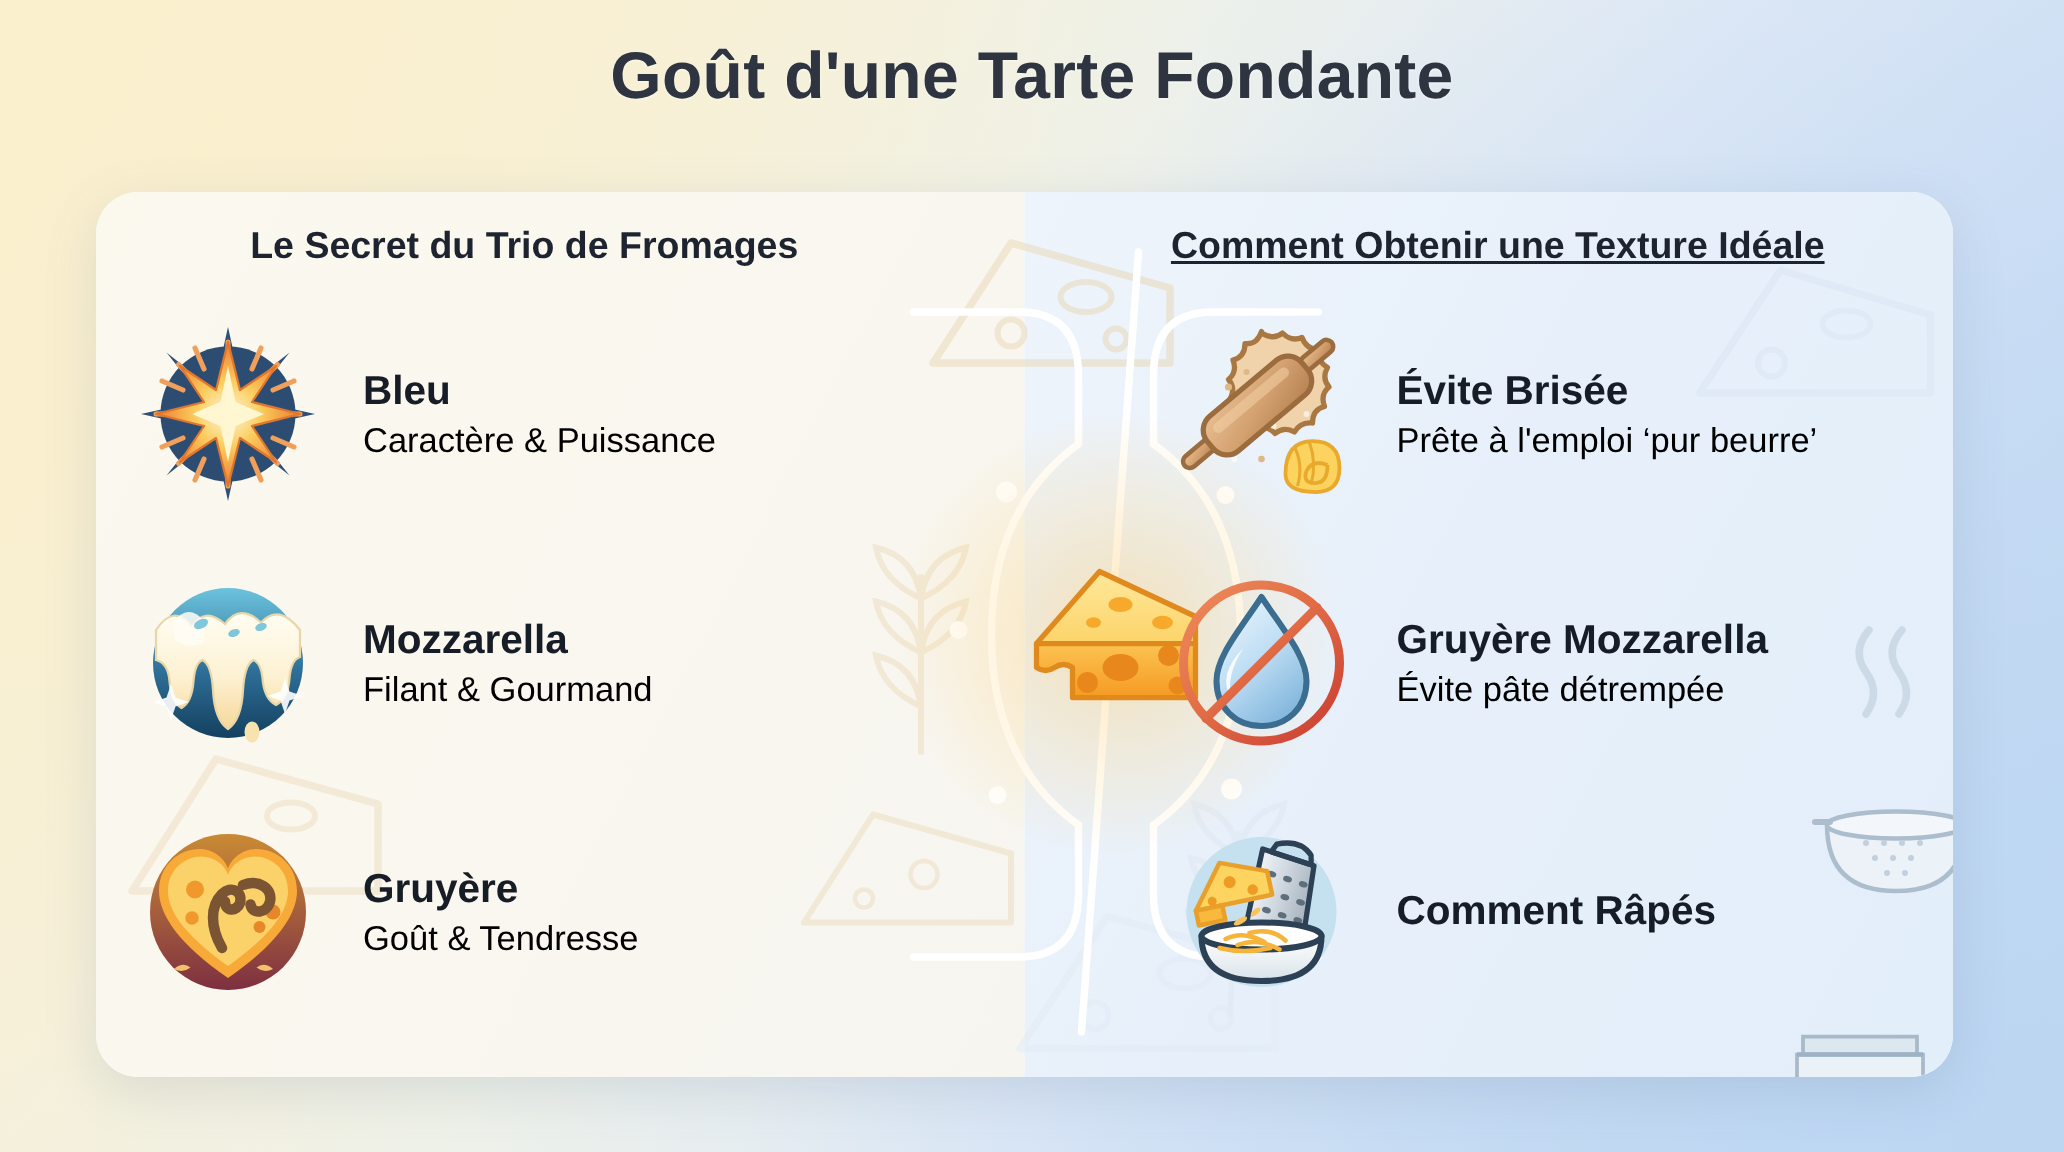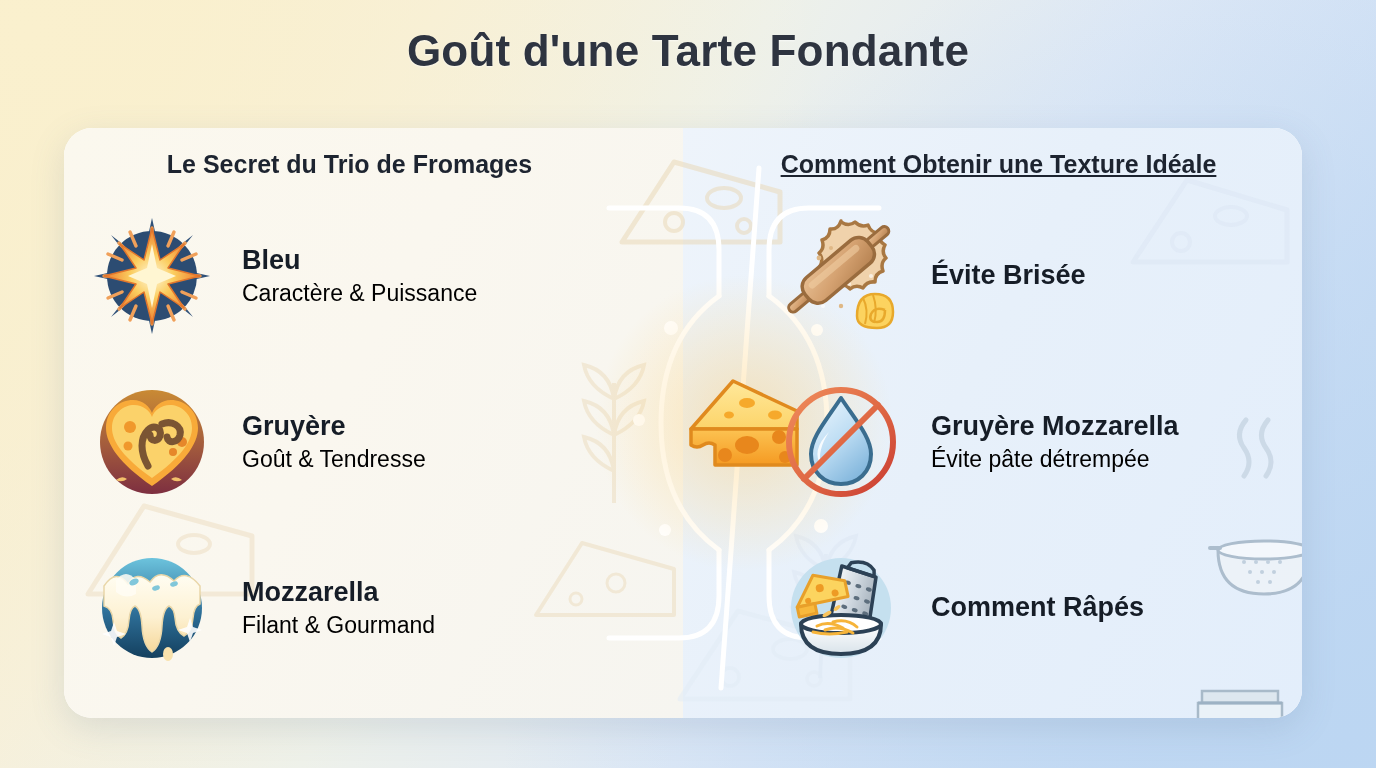--- a/index.html
+++ b/index.html
@@ -270,20 +270,56 @@
           <div class="item-text">
             <div class="item-title">Bleu</div>
             <div class="item-sub">Caractère &amp; Puissance</div>
           </div>
         </div>
 
         <div class="item">
           <div class="item-icon">
             <svg width="124" height="124" viewBox="0 0 124 124">
               <defs>
+                <linearGradient id="blueDisc" x1="0" y1="0" x2="0" y2="1">
+                  <stop offset="0%" stop-color="#6cc3dd"></stop>
+                  <stop offset="55%" stop-color="#2e6f98"></stop>
+                  <stop offset="100%" stop-color="#14405f"></stop>
+                </linearGradient>
+                <linearGradient id="meltG" x1="0" y1="0" x2="0" y2="1">
+                  <stop offset="0%" stop-color="#fffdf2"></stop>
+                  <stop offset="55%" stop-color="#fdf1d2"></stop>
+                  <stop offset="100%" stop-color="#f6d89b"></stop>
+                </linearGradient>
+              </defs>
+              <circle cx="62" cy="62" r="50" fill="url(#blueDisc)"></circle>
+              <path d="M14 40 q12 -18 24 -2 q8 -14 22 -2 q10 -14 24 -1 q12 -13 26 5 l0 18 q-6 2 -7 14 q-1 14 -9 18 q-8 -4 -9 -18 q-1 -10 -6 -12 q-6 3 -7 20 q-1 20 -10 26 q-9 -6 -10 -26 q-1 -17 -7 -20 q-5 2 -6 14 q-1 14 -8 18 q-7 -4 -8 -18 q-1 -12 -9 -14 Z" fill="url(#meltG)" stroke="#e9d6a8" stroke-width="1.5"></path>
+              <path d="M26 34 q10 -12 20 0 l0 14 q-10 6 -20 -2 Z" fill="#fffdf5" opacity="0.85"></path>
+              <ellipse cx="78" cy="108" rx="5" ry="7" fill="#f8e2ad"></ellipse>
+              <g fill="#ffffff" opacity="0.9">
+                <path d="M24 76 l3 9 l9 3 l-9 3 l-3 9 l-3 -9 l-9 -3 l9 -3 Z"></path>
+                <path d="M100 72 l3 9 l9 3 l-9 3 l-3 9 l-3 -9 l-9 -3 l9 -3 Z"></path>
+              </g>
+              <g fill="#57b6d4" opacity="0.75">
+                <ellipse cx="44" cy="36" rx="5" ry="3" transform="rotate(-25 44 36)"></ellipse>
+                <ellipse cx="66" cy="42" rx="4" ry="2.5" transform="rotate(-20 66 42)"></ellipse>
+                <ellipse cx="84" cy="38" rx="4" ry="2.5" transform="rotate(-20 84 38)"></ellipse>
+              </g>
+            </svg>
+          </div>
+          <div class="item-text">
+            <div class="item-title">Mozzarella</div>
+            <div class="item-sub">Filant &amp; Gourmand</div>
+          </div>
+        </div>
+
+        <div class="item">
+          <div class="item-icon">
+            <svg width="124" height="124" viewBox="0 0 124 124">
+              <defs>
                 <linearGradient id="discG" x1="0" y1="0" x2="0" y2="1">
                   <stop offset="0%" stop-color="#c98a34"></stop>
                   <stop offset="55%" stop-color="#a25a3d"></stop>
                   <stop offset="100%" stop-color="#7d2f40"></stop>
                 </linearGradient>
                 <linearGradient id="heartG" x1="0" y1="0" x2="0" y2="1">
                   <stop offset="0%" stop-color="#ffe290"></stop>
                   <stop offset="60%" stop-color="#fcc košt"></stop>
                   <stop offset="60%" stop-color="#fbc košt"></stop>
                   <stop offset="100%" stop-color="#f29a2e"></stop>
@@ -298,56 +334,20 @@
               <circle cx="92" cy="62" r="5" fill="#e6872a"></circle>
               <path d="M58 86 C 50 72 50 58 58 50 C 64 44 72 48 70 56 C 68 62 60 62 60 55" fill="none" stroke="#7b5533" stroke-width="7" stroke-linecap="round"></path>
               <path d="M72 44 C 82 40 92 46 90 55 C 88 63 78 64 77 57" fill="none" stroke="#7b5533" stroke-width="7" stroke-linecap="round"></path>
               <path d="M26 100 q6 -5 11 -1 q-5 4 -11 1 Z" fill="#f3c06b"></path>
               <path d="M92 100 q-6 -5 -11 -1 q5 4 11 1 Z" fill="#f3c06b"></path>
             </svg>
           </div>
           <div class="item-text">
             <div class="item-title">Gruyère</div>
             <div class="item-sub">Goût &amp; Tendresse</div>
-          </div>
-        </div>
-
-        <div class="item">
-          <div class="item-icon">
-            <svg width="124" height="124" viewBox="0 0 124 124">
-              <defs>
-                <linearGradient id="blueDisc" x1="0" y1="0" x2="0" y2="1">
-                  <stop offset="0%" stop-color="#6cc3dd"></stop>
-                  <stop offset="55%" stop-color="#2e6f98"></stop>
-                  <stop offset="100%" stop-color="#14405f"></stop>
-                </linearGradient>
-                <linearGradient id="meltG" x1="0" y1="0" x2="0" y2="1">
-                  <stop offset="0%" stop-color="#fffdf2"></stop>
-                  <stop offset="55%" stop-color="#fdf1d2"></stop>
-                  <stop offset="100%" stop-color="#f6d89b"></stop>
-                </linearGradient>
-              </defs>
-              <circle cx="62" cy="62" r="50" fill="url(#blueDisc)"></circle>
-              <path d="M14 40 q12 -18 24 -2 q8 -14 22 -2 q10 -14 24 -1 q12 -13 26 5 l0 18 q-6 2 -7 14 q-1 14 -9 18 q-8 -4 -9 -18 q-1 -10 -6 -12 q-6 3 -7 20 q-1 20 -10 26 q-9 -6 -10 -26 q-1 -17 -7 -20 q-5 2 -6 14 q-1 14 -8 18 q-7 -4 -8 -18 q-1 -12 -9 -14 Z" fill="url(#meltG)" stroke="#e9d6a8" stroke-width="1.5"></path>
-              <path d="M26 34 q10 -12 20 0 l0 14 q-10 6 -20 -2 Z" fill="#fffdf5" opacity="0.85"></path>
-              <ellipse cx="78" cy="108" rx="5" ry="7" fill="#f8e2ad"></ellipse>
-              <g fill="#ffffff" opacity="0.9">
-                <path d="M24 76 l3 9 l9 3 l-9 3 l-3 9 l-3 -9 l-9 -3 l9 -3 Z"></path>
-                <path d="M100 72 l3 9 l9 3 l-9 3 l-3 9 l-3 -9 l-9 -3 l9 -3 Z"></path>
-              </g>
-              <g fill="#57b6d4" opacity="0.75">
-                <ellipse cx="44" cy="36" rx="5" ry="3" transform="rotate(-25 44 36)"></ellipse>
-                <ellipse cx="66" cy="42" rx="4" ry="2.5" transform="rotate(-20 66 42)"></ellipse>
-                <ellipse cx="84" cy="38" rx="4" ry="2.5" transform="rotate(-20 84 38)"></ellipse>
-              </g>
-            </svg>
-          </div>
-          <div class="item-text">
-            <div class="item-title">Mozzarella</div>
-            <div class="item-sub">Filant &amp; Gourmand</div>
           </div>
         </div>
 
       </div>
     </div>
 
     <div class="center-hub">
       <svg width="270" height="590" viewBox="0 0 270 590">
         <g stroke="#ffffff" stroke-width="5" fill="none" stroke-linecap="round">
           <path d="M0 80 L70 80 Q110 80 110 122 L110 168"></path>
@@ -438,20 +438,21 @@
               <g transform="translate(76 80)">
                 <path d="M2 22 q0 -22 18 -22 q18 0 18 18 q0 16 -16 16 q-20 0 -20 -12 Z" fill="#fcd35f" stroke="#e8a92c" stroke-width="2.5"></path>
                 <path d="M30 16 q-10 -4 -14 4 q-3 8 6 8 q8 0 8 -12" fill="none" stroke="#e8a92c" stroke-width="2.5"></path>
                 <path d="M8 4 q6 12 2 26" fill="none" stroke="#e8a92c" stroke-width="2"></path>
                 <path d="M18 1 q5 14 1 28" fill="none" stroke="#e8a92c" stroke-width="2"></path>
               </g>
             </svg>
           </div>
           <div class="item-text">
             <div class="item-title">Évite Brisée</div>
+            <div class="item-sub">Prête à l'emploi ‘pur beurre’</div>
           </div>
         </div>
 
         <div class="item">
           <div class="item-icon">
             <svg width="124" height="124" viewBox="0 0 124 124">
               <defs>
                 <linearGradient id="dropG" x1="0" y1="0" x2="0.6" y2="1">
                   <stop offset="0%" stop-color="#f0f8fe"></stop>
                   <stop offset="55%" stop-color="#bfdef4"></stop>

